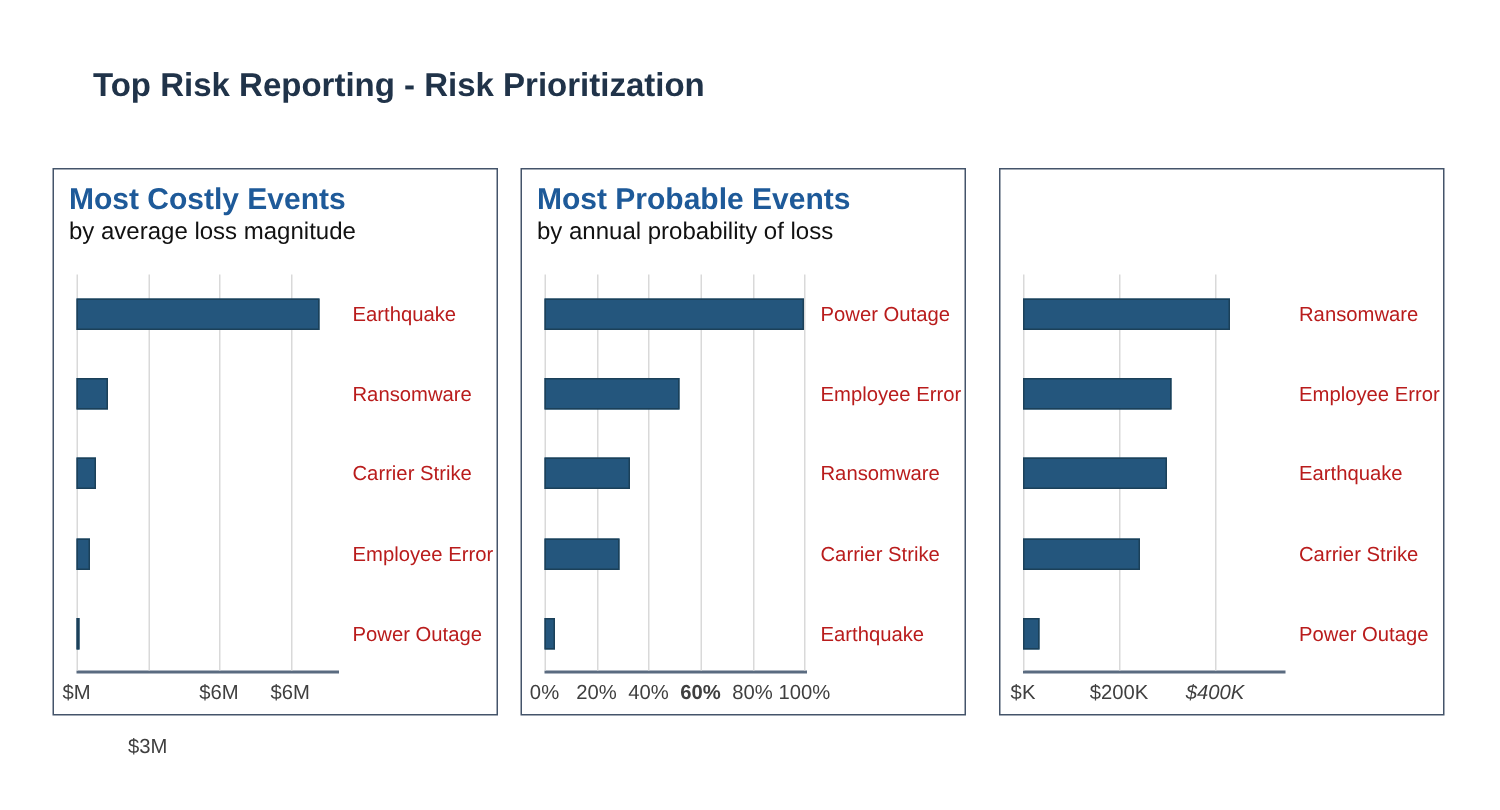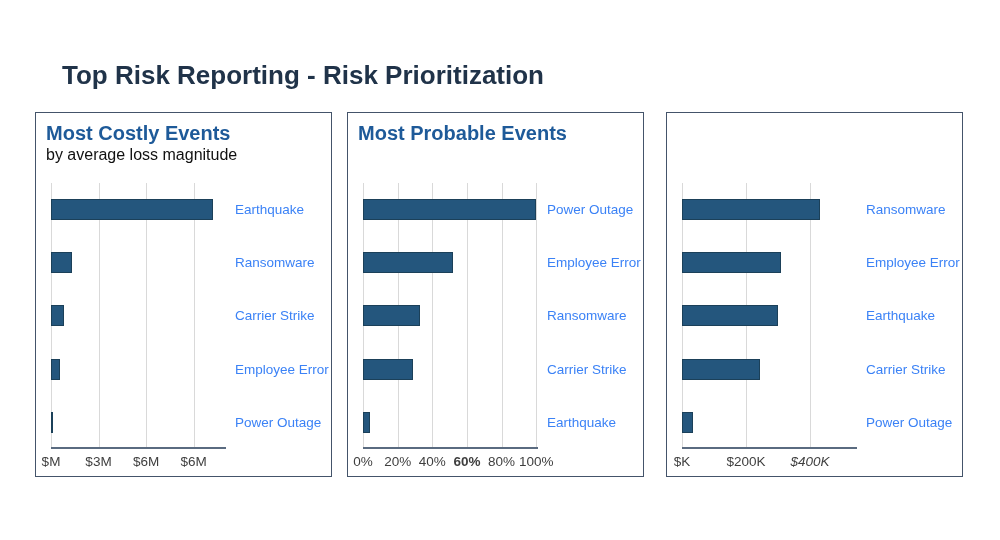--- a/index.html
+++ b/index.html
@@ -1,22 +1,22 @@
 <!DOCTYPE html>
 <html style="--main-title: #203349; --panel-title: #1E5A99; --panel-border: #44546A; --axis: #5A6B80; --grid: #D9D9D9; --bar: #24567D; --bar-border: #1B4059;"><head>
 <meta charset="utf-8">
 <style>
   * { margin: 0; padding: 0; box-sizing: border-box; }
   html, body { width: 1000px; height: 540px; background: #ffffff; overflow: hidden; }
   body { font-family: "Liberation Sans", "DejaVu Sans", sans-serif; position: relative; }
 
   .main-title {
     position: absolute; left: 62px; top: 44px;
-    font-size: 26px; font-weight: bold; color: var(--main-title, #203349);
-    letter-spacing: 0px; white-space: nowrap; margin-top: 16px;
+    font-size: 22px; font-weight: bold; color: var(--main-title, #203349);
+    letter-spacing: 0px; white-space: nowrap;
   }
 
   .panel {
     position: absolute; top: 112px; width: 297px; height: 365px;
     border: 1.5px solid var(--panel-border, #44546A); background: #ffffff;
   }
   .panel.p0 { left: 35px; padding-left: 32px; }
   .panel.p1 { left: 347px; }
   .panel.p2 { left: 666px; }
 
@@ -47,21 +47,21 @@
     background: var(--bar, #24567D);
     border: 1px solid var(--bar-border, #1B4059);
   }
 
   .cat-labels {
     position: absolute; left: 199px; top: 70px; width: 95px; height: 266px;
   }
   .cat-label {
     position: absolute; left: 0; width: 100%; height: 53.2px;
     display: flex; align-items: center;
-    font-size: 13.5px; color: #3b82f6; white-space: nowrap;
+    font-size: 13.5px; color: #b91c1c; white-space: nowrap;
   }
 
   .ticks {
     position: absolute; left: 15px; top: 341px; width: 175px; height: 20px;
   }
   .tick-label {
     position: absolute; transform: translateX(-50%);
     font-size: 13.5px; color: #3F3F3F; white-space: nowrap;
   }
 </style>
@@ -96,28 +96,29 @@
     </div>
   <div class="cat-labels">
       <div class="cat-label" style="top: 0px;">Earthquake</div>
       <div class="cat-label" style="top: 53.2px;">Ransomware</div>
       <div class="cat-label" style="top: 106.4px;">Carrier Strike</div>
       <div class="cat-label" style="top: 159.6px;">Employee Error</div>
       <div class="cat-label" style="top: 212.8px;">Power Outage</div>
     </div>
   <div class="ticks">
       <span class="tick-label" style="left: 0%;">$M</span>
-      <span class="tick-label" style="left: 27.1493%;">$3M</span>
+      <span class="tick-label" style="left: 27.1493%; margin-top: 36px;">$3M</span>
       <span class="tick-label" style="left: 54.2986%;">$6M</span>
       <span class="tick-label" style="left: 81.448%;">$6M</span>
     </div>
 </section>
 
 <section class="panel p1">
   <h2 class="panel-title">Most Probable Events</h2>
+  <div class="panel-sub">by annual probability of loss</div>
   <div class="plot">
       <div class="gridline" style="left: 0%;"></div>
       <div class="gridline" style="left: 19.802%;"></div>
       <div class="gridline" style="left: 39.604%;"></div>
       <div class="gridline" style="left: 59.4059%;"></div>
       <div class="gridline" style="left: 79.2079%;"></div>
       <div class="gridline" style="left: 99.0099%;"></div>
       <div class="bar-row" style="top: 0px;">
         <div class="bar" style="width: 99.0099%;"></div>
       </div>

